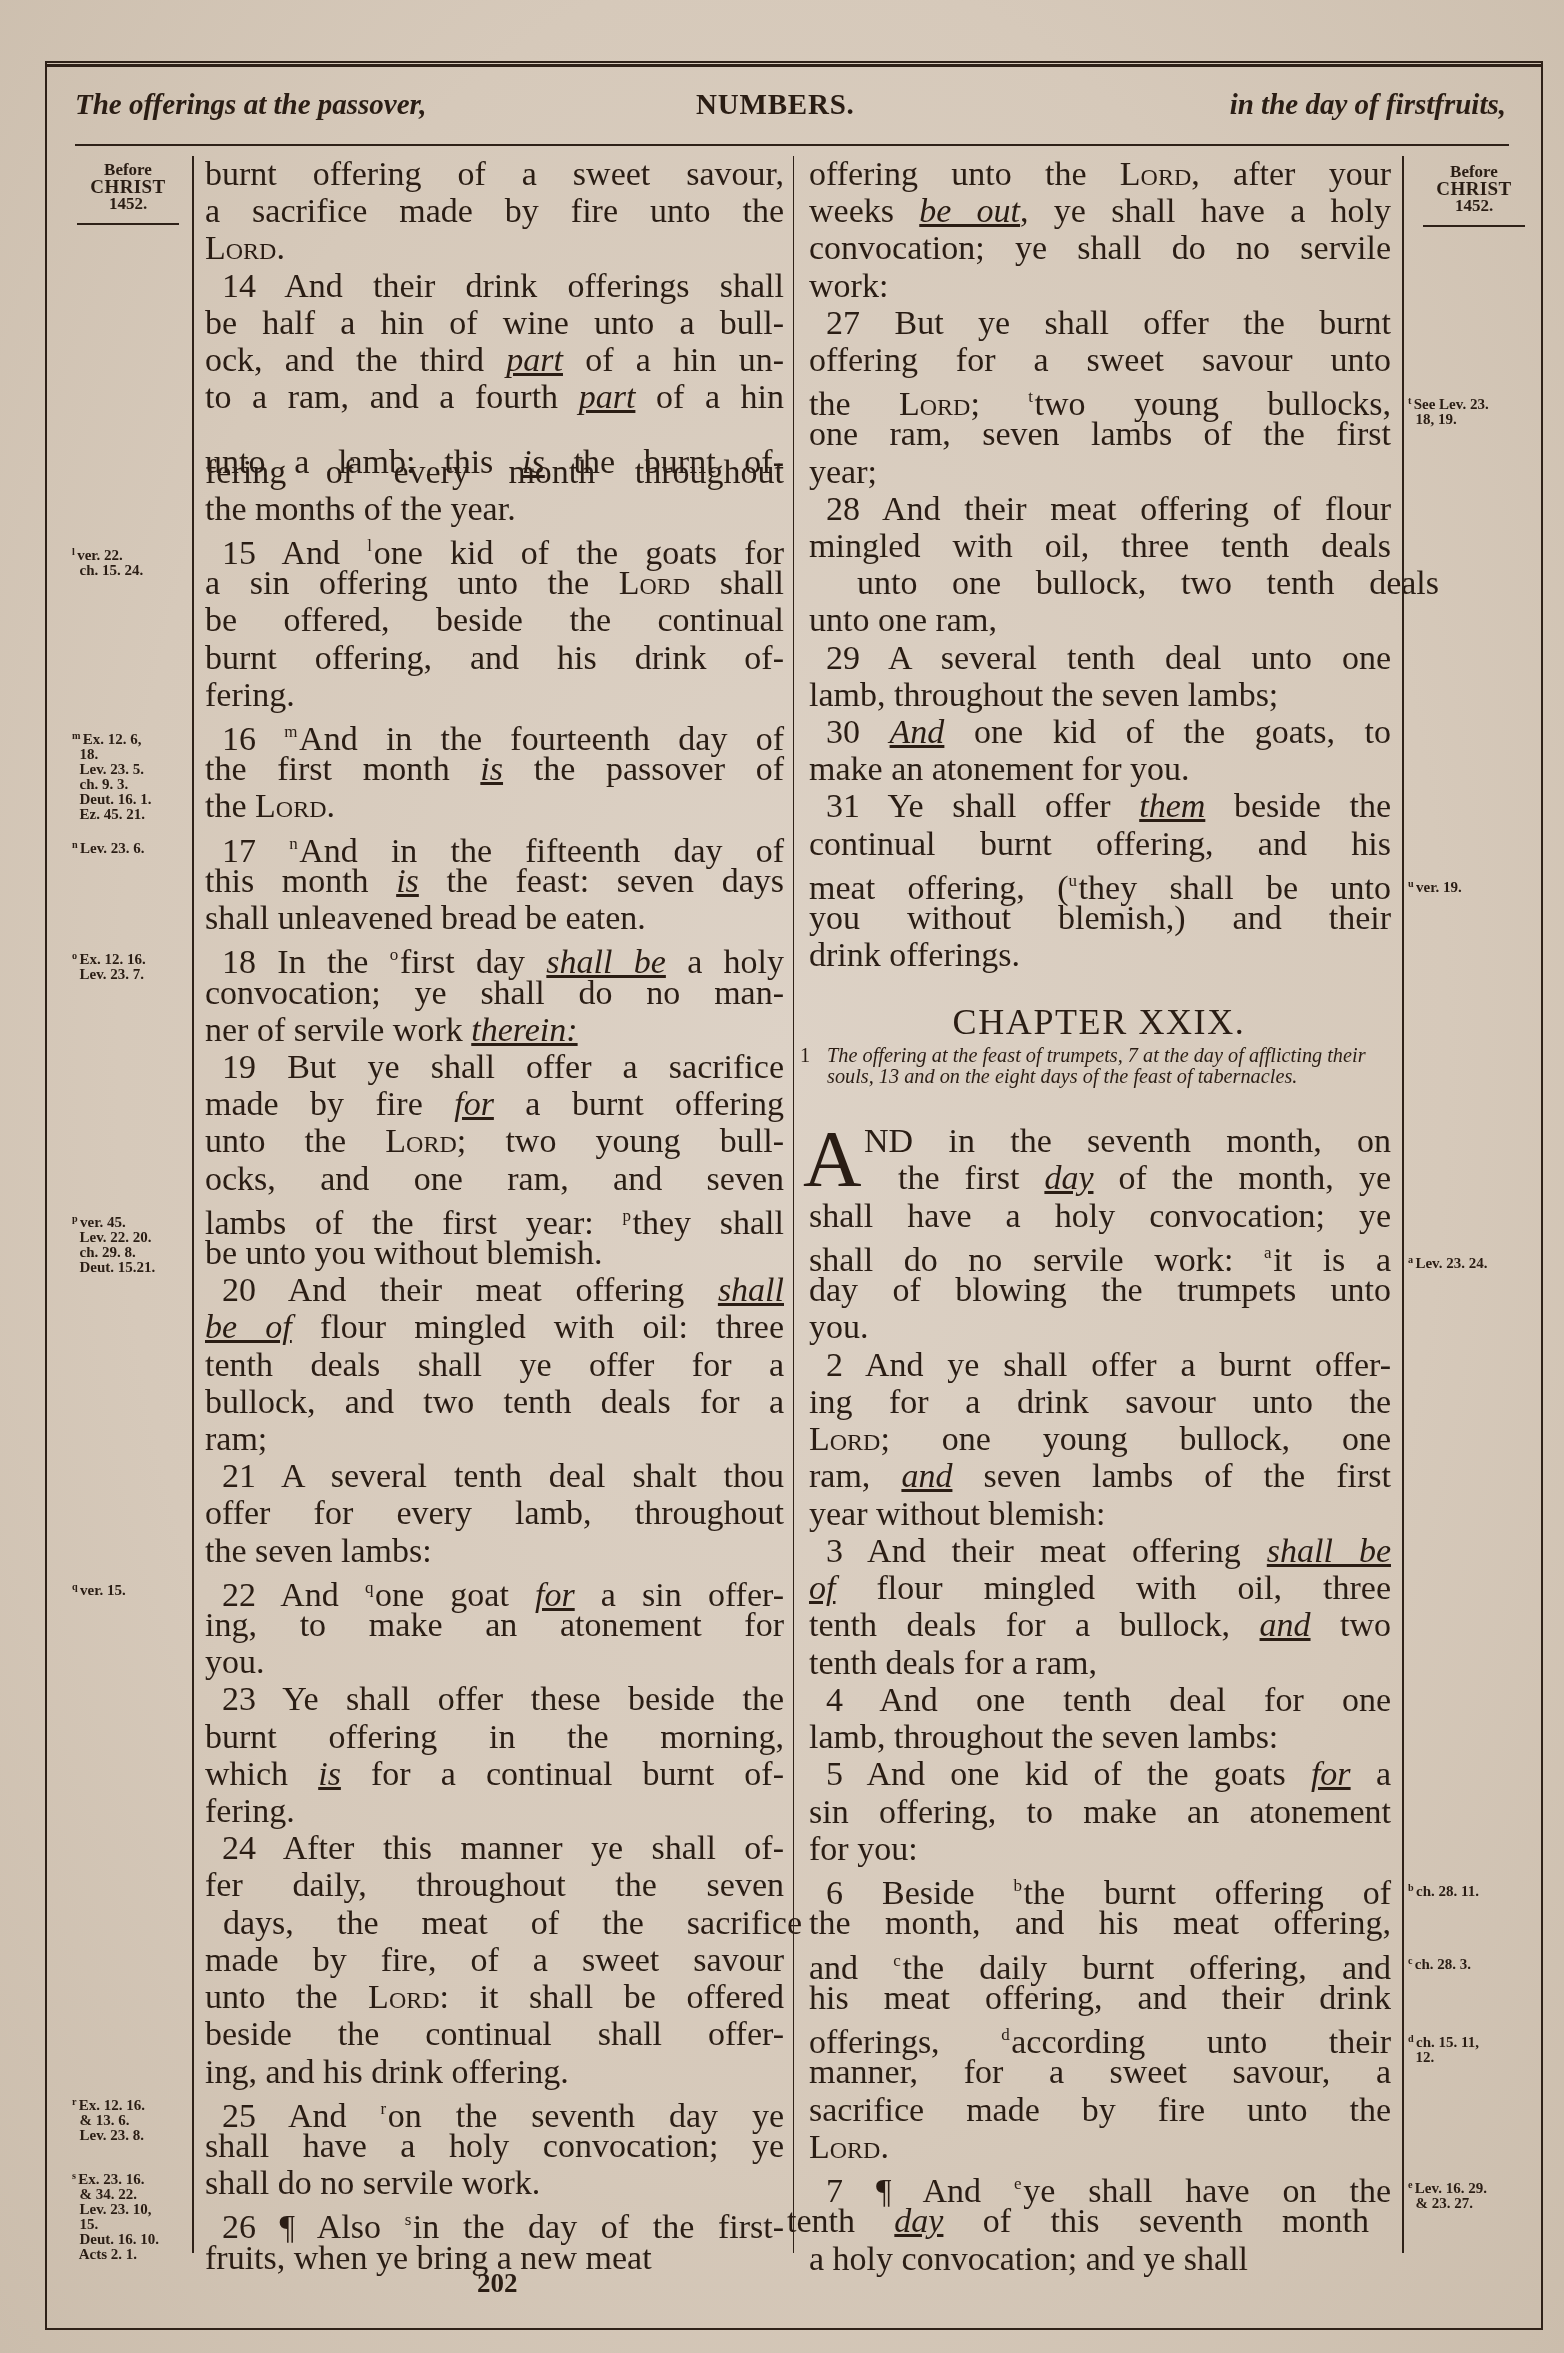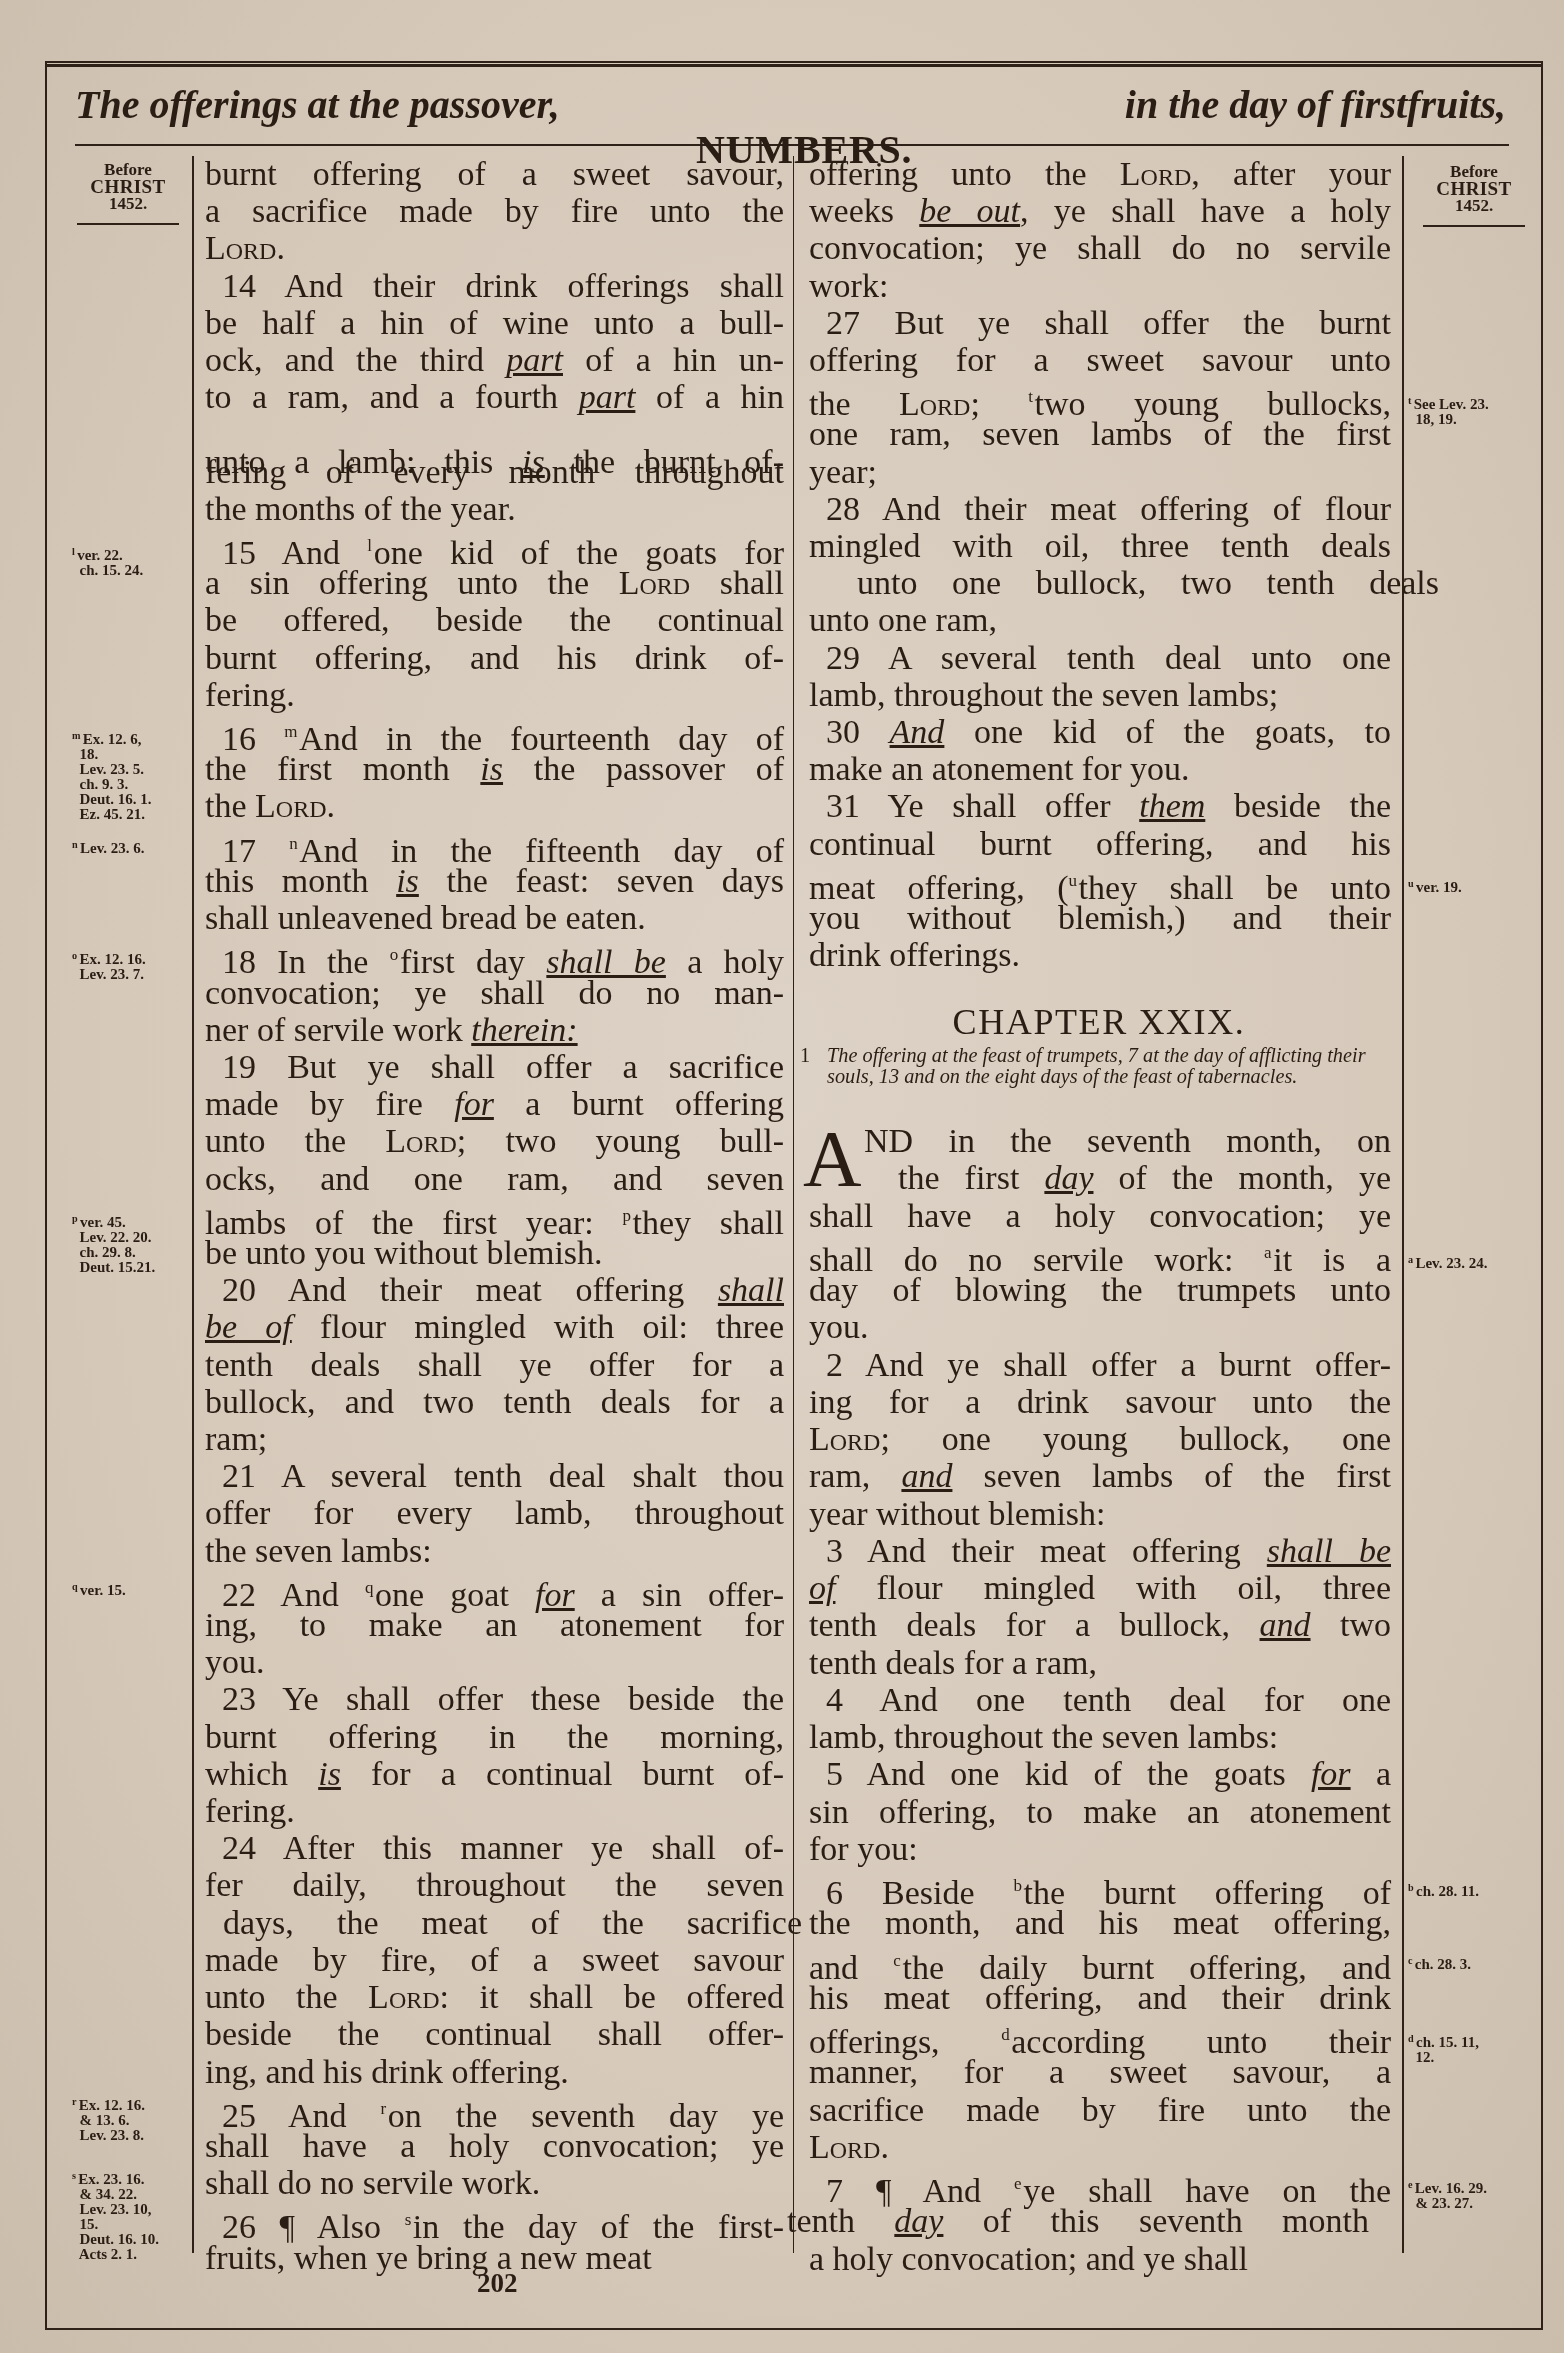--- a/index.html
+++ b/index.html
@@ -12,25 +12,25 @@
   .page-bg {
     position: absolute; left: 0; top: 0; width: 1565px; height: 2354px;
     background: radial-gradient(ellipse at 50% 45%, #ddd2c6 0%, #d6c9ba 60%, #cbbdac 100%);
   }
   .frame {
     position: absolute; left: 45px; top: 61px; width: 1498px; height: 2269px;
     border: 2.3px solid #2e2118; box-sizing: border-box;
   }
   .rule { position: absolute; background: #2e2118; }
   .header-text {
-    position: absolute; top: 85px; font-size: 40px; line-height: 39px;
+    position: absolute; top: 85px; font-size: 29px; line-height: 39px;
     font-family: "Liberation Serif", serif;
   }
   .header-left { left: 75px; font-style: italic; font-weight: bold; letter-spacing: 0px; }
-  .header-center { left: 696px; font-weight: bold; letter-spacing: 0.8px; margin-top: 45px; }
+  .header-center { left: 696px; font-weight: bold; letter-spacing: 0.8px; }
   .header-right { right: 59px; font-style: italic; font-weight: bold; }
   .vline { position: absolute; width: 1.6px; background: #2e2118; }
   .bc {
     position: absolute; width: 102px; text-align: center;
     font-family: "Liberation Serif", serif; font-weight: bold; font-size: 19px; line-height: 17px;
   }
   .bc .b { font-size: 17px; font-weight: bold; }
   .bc .c { font-size: 19px; font-weight: bold; letter-spacing: 0.4px; }
   .bc .y { font-size: 17px; font-weight: bold; }
   .bc .ul { display: block; width: 102px; height: 1.6px; background: #2e2118; margin: 11px auto 0; }

